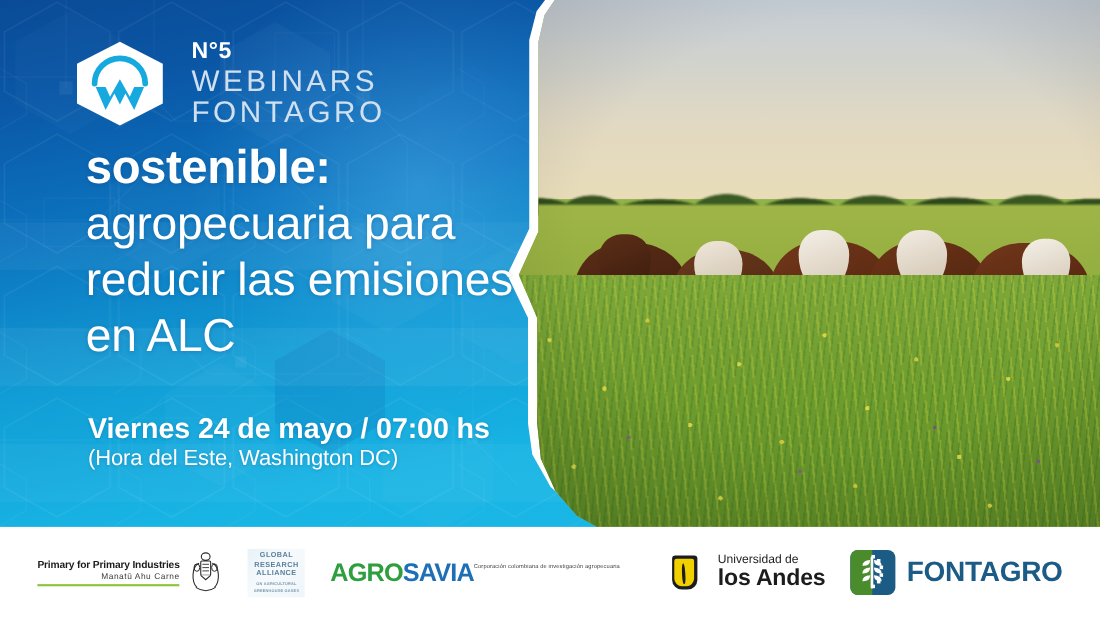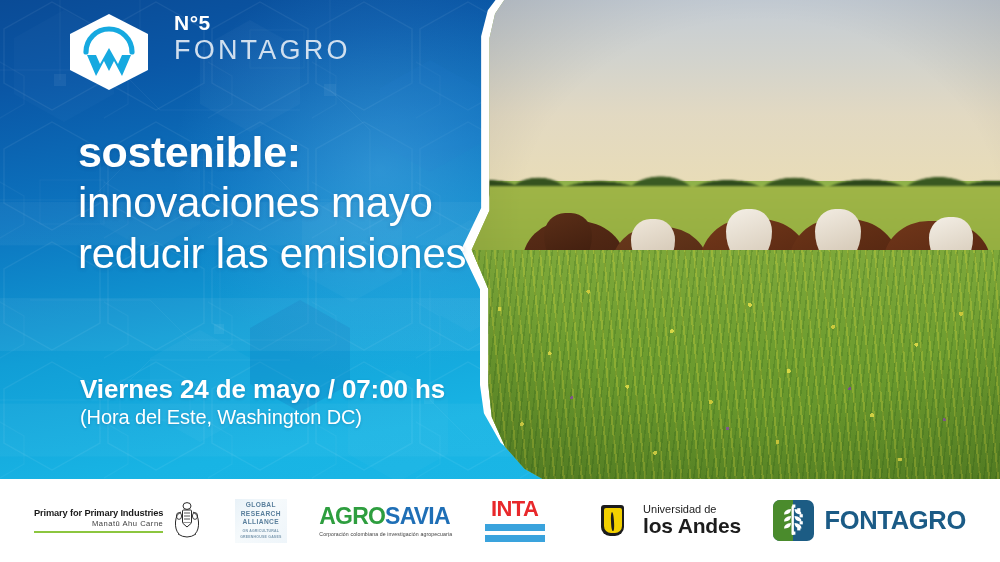--- a/index.html
+++ b/index.html
@@ -184,21 +184,21 @@
     position:absolute; bottom:0; width:7px; height:28px; display:block;
     background: inherit;
   }
   .vignette {
     position:absolute; inset:0;
     background: radial-gradient(ellipse 78% 72% at 55% 45%,
        rgba(0,0,0,0) 55%, rgba(0,0,0,0.16) 100%);
   }
 
   
-  .brand { position:absolute; left:66px; top:12px; width:300px; height:82px; }
+  .brand { position:absolute; left:66px; top:36px; width:300px; height:82px; }
   .brand-text { position:absolute; left:108px; top:0px; }
   .brand-num {
     color:#ffffff; font-size:21px; font-weight:700; letter-spacing:0.5px;
     line-height:1; margin-bottom:3px;
   }
   .brand-w1, .brand-w2 {
     color:#dfe9f4; font-size:27px; font-weight:300; letter-spacing:3.2px;
     line-height:1.05; opacity:0.93;
   }
 
@@ -428,28 +428,30 @@
   </div>
 
   <div class="brand">
     <svg width="86" height="80" viewBox="0 0 86 80">
       <polygon points="43,2 82,22 82,58 43,78 4,58 4,22" fill="#ffffff"></polygon>
       <path d="M20,40 A23,23 0 0 1 66,40" fill="none" stroke="#16a9e0" stroke-width="5.2" stroke-linecap="round"></path>
       <path d="M21,43 L30,64 L38,49 L43,59 L48,49 L56,64 L65,43 L56,43 L52,52 L43,36 L34,52 L30,43 Z" fill="#16a9e0"></path>
     </svg>
     <div class="brand-text">
       <div class="brand-num">N°5</div>
+      <div class="brand-w1">WEBINARS</div>
       <div class="brand-w2">FONTAGRO</div>
     </div>
   </div>
 
   <div class="headline">
     <div class="h-bold">sostenible:</div>
-    <div class="h-light">innovaciones mayo</div>
+    <div class="h-light">agropecuaria para</div>
     <div class="h-light">reducir las emisiones</div>
+    <div class="h-light">en ALC</div>
   </div>
 
   <div class="dateblock">
     <div class="d-bold">Viernes 24 de mayo / 07:00 hs</div>
     <div class="d-light">(Hora del Este, Washington DC)</div>
   </div>
 
   <div class="logobar">
     <div class="logos">
 
@@ -475,32 +477,27 @@
       </div>
 
       <div class="logo gra">
         <div class="gra-main">GLOBAL</div>
         <div class="gra-main">RESEARCH</div>
         <div class="gra-main">ALLIANCE</div>
         <div class="gra-sub">ON AGRICULTURAL</div>
         <div class="gra-sub">GREENHOUSE GASES</div>
       </div>
 
-      <div class="logo" style="flex-direction:column; align-items:flex-start;">
+      <div class="logo" style="flex-direction:row; align-items:flex-start;">
         <div class="agros-main">
           <span class="agros-g">AGRO</span><span class="agros-b">SAVIA</span>
         </div>
         <div class="agros-sub">Corporación colombiana de investigación agropecuaria</div>
       </div>
 
-      <div class="logo inta">
-        <div class="inta-word">INTA</div>
-        <div class="inta-bar"></div>
-        <div class="inta-bar"></div>
-      </div>
 
       <div class="logo uand">
         <div class="uand-shield"></div>
         <div>
           <div class="uand-l1">Universidad de</div>
           <div class="uand-l2">los Andes</div>
         </div>
       </div>
 
 

